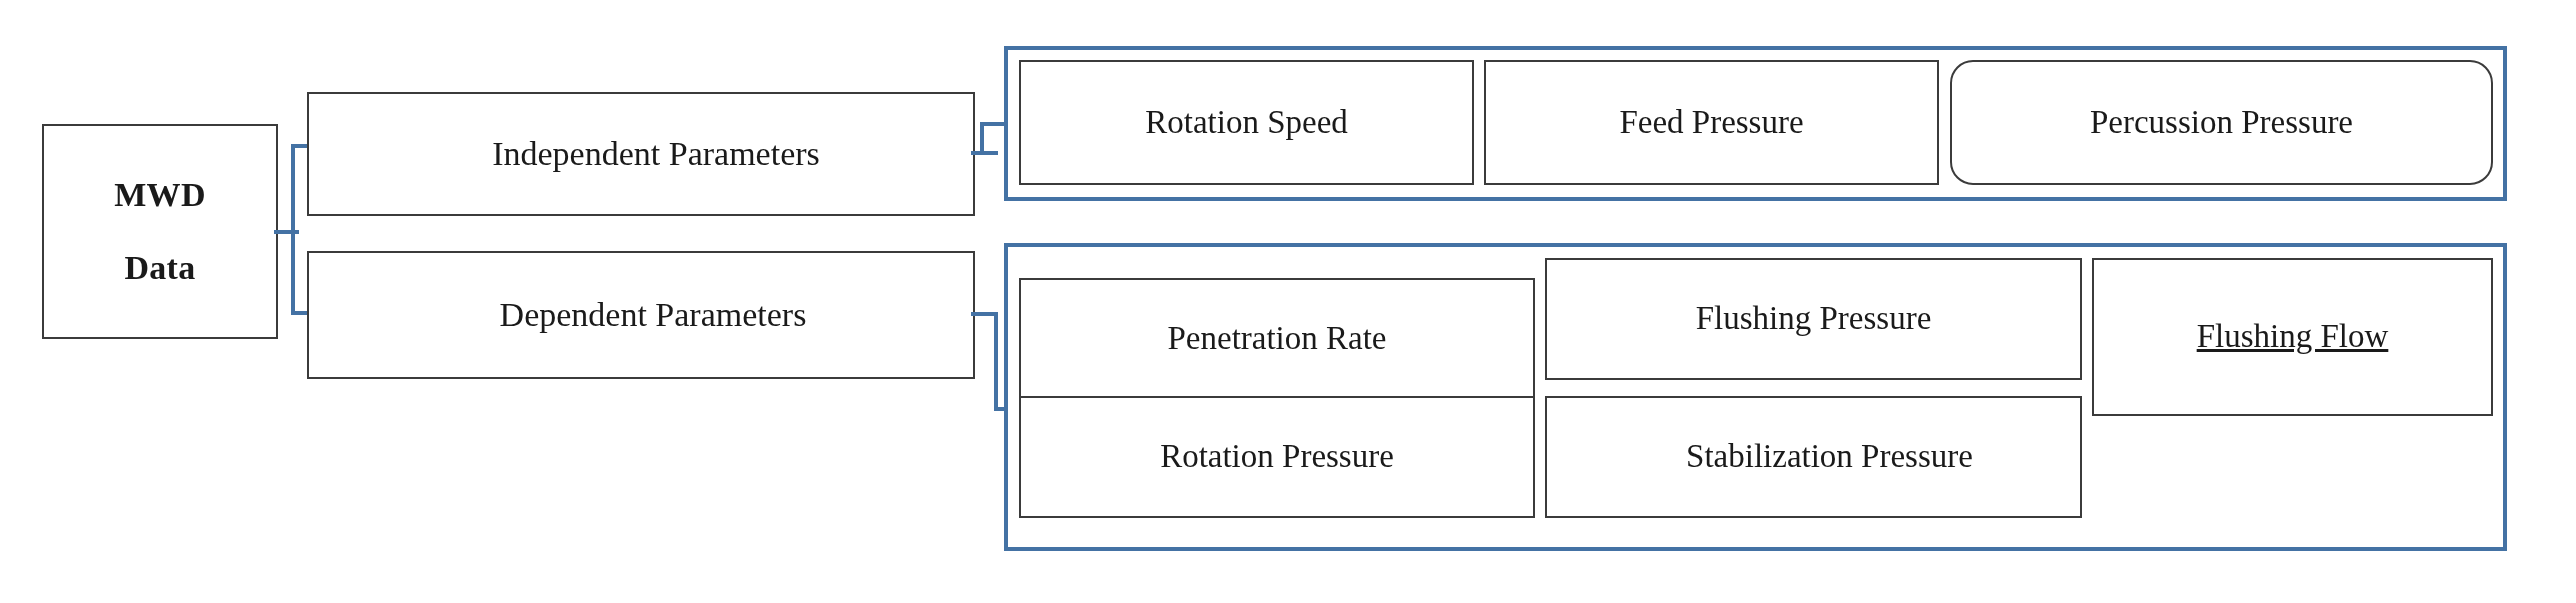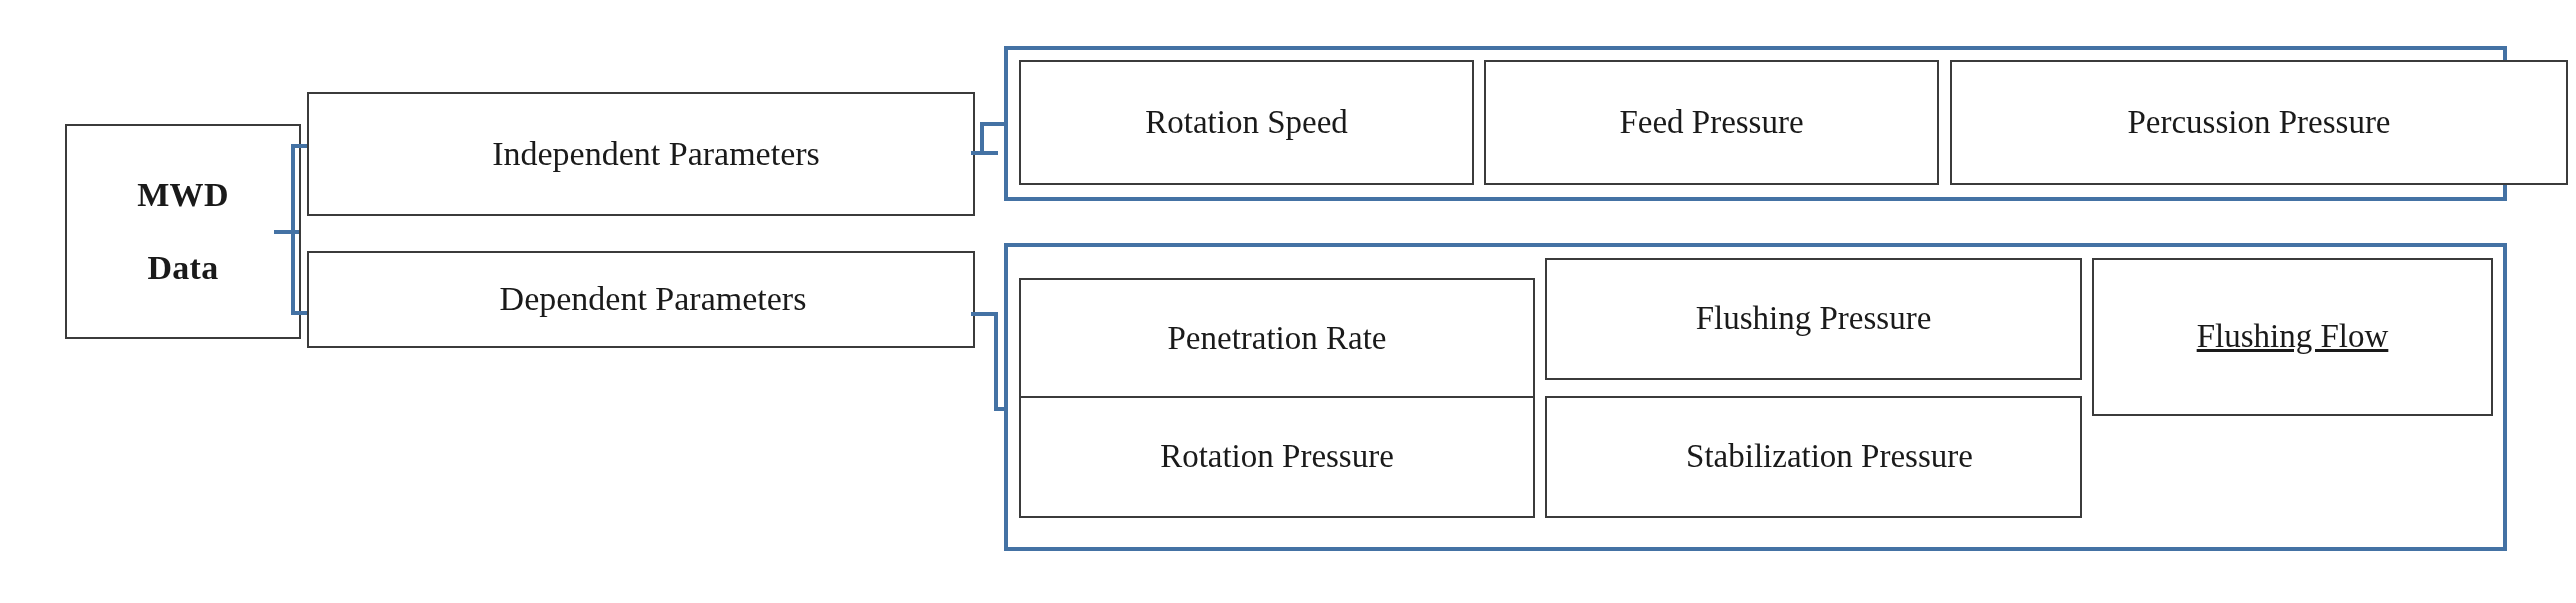--- a/index.html
+++ b/index.html
@@ -35,32 +35,31 @@
   
   .node--root {
     left: 42px;
     top: 124px;
     width: 236px;
     height: 215px;
     flex-direction: column;
     font-weight: bold;
     font-size: 34px;
     letter-spacing: 0.3px;
-    margin-left: 23px;
   }
   .node--root .root-line-1 { margin-bottom: 31px; }
 
   
   .node--category {
     left: 307px;
     width: 668px;
     font-size: 34px;
   }
   .node--independent { top: 92px; height: 124px; padding-left: 30px; }
-  .node--dependent   { top: 251px; height: 97px; padding-left: 24px; }
+  .node--dependent   { top: 251px; height: 128px; padding-left: 24px; }
 
   
   .group {
     position: absolute;
     box-sizing: border-box;
     border: 4.8px solid #4472a4;
     background: #ffffff;
   }
   .group--independent {
     left: 1004px;
@@ -77,21 +76,21 @@
 
   
   .node--leaf {
     font-size: 33px;
     border-width: 2.7px;
   }
 
   
   .leaf-rotation-speed     { left: 1019px; top: 60px;  width: 455px; height: 125px; }
   .leaf-feed-pressure      { left: 1484px; top: 60px;  width: 455px; height: 125px; }
-  .leaf-percussion-pressure{ left: 1950px; top: 60px;  width: 618px; height: 125px; }
+  .leaf-percussion-pressure{ left: 1950px; top: 60px;  width: 543px; height: 125px; border-radius: 23px; }
 
   
   .leaf-penetration-rate   { left: 1019px; top: 258px; width: 516px; height: 122px; margin-top: 20px; }
   .leaf-flushing-pressure  { left: 1545px; top: 258px; width: 537px; height: 122px; }
   .leaf-flushing-flow      { left: 2092px; top: 258px; width: 401px; height: 158px; text-decoration: underline; }
 
   
   .leaf-rotation-pressure     { left: 1019px; top: 396px; width: 516px; height: 122px; }
   .leaf-stabilization-pressure{ left: 1545px; top: 396px; width: 537px; height: 122px; padding-left: 32px; }
 

